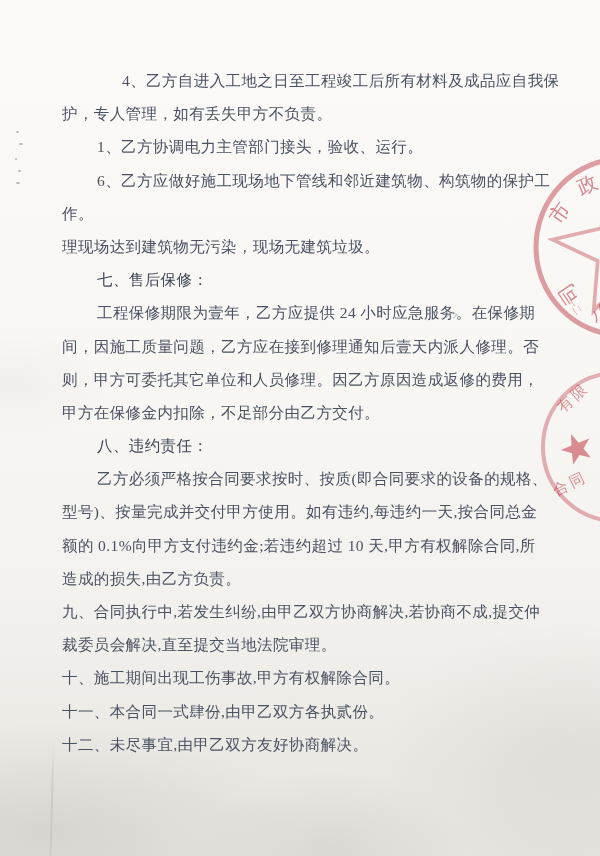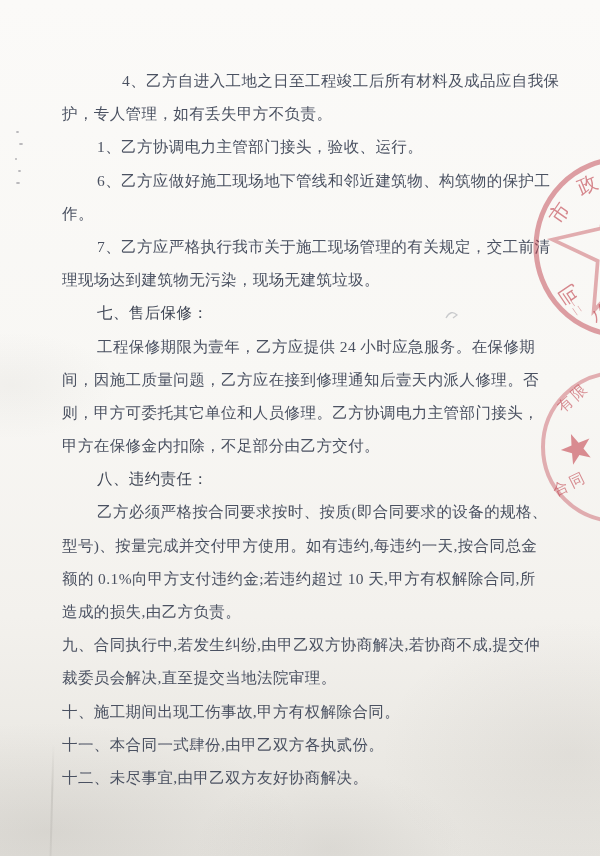--- a/index.html
+++ b/index.html
@@ -40,26 +40,25 @@
 <body>
 
 <div class="page">
 
   <div class="text-block">
     <div class="line ind2">4、乙方自进入工地之日至工程竣工后所有材料及成品应自我保</div>
     <div class="line">护，专人管理，如有丢失甲方不负责。</div>
     <div class="line ind">1、乙方协调电力主管部门接头，验收、运行。</div>
     <div class="line ind">6、乙方应做好施工现场地下管线和邻近建筑物、构筑物的保护工</div>
     <div class="line">作。</div>
-    <div class="line ind">7、乙方应严格执行我市关于施工现场管理的有关规定，交工前清</div>
     <div class="line">理现场达到建筑物无污染，现场无建筑垃圾。</div>
     <div class="line ind hd">七、售后保修：</div>
     <div class="line ind">工程保修期限为壹年，乙方应提供 24 小时应急服务。在保修期</div>
     <div class="line">间，因施工质量问题，乙方应在接到修理通知后壹天内派人修理。否</div>
-    <div class="line">则，甲方可委托其它单位和人员修理。乙方协调电力主管部门接头，</div>
+    <div class="line">则，甲方可委托其它单位和人员修理。因乙方原因造成返修的费用，</div>
     <div class="line">甲方在保修金内扣除，不足部分由乙方交付。</div>
     <div class="line ind hd">八、违约责任：</div>
     <div class="line ind">乙方必须严格按合同要求按时、按质(即合同要求的设备的规格、</div>
     <div class="line">型号)、按量完成并交付甲方使用。如有违约,每违约一天,按合同总金</div>
     <div class="line">额的 0.1%向甲方支付违约金;若违约超过 10 天,甲方有权解除合同,所</div>
     <div class="line">造成的损失,由乙方负责。</div>
     <div class="line">九、合同执行中,若发生纠纷,由甲乙双方协商解决,若协商不成,提交仲</div>
     <div class="line">裁委员会解决,直至提交当地法院审理。</div>
     <div class="line">十、施工期间出现工伤事故,甲方有权解除合同。</div>
     <div class="line">十一、本合同一式肆份,由甲乙双方各执贰份。</div>

